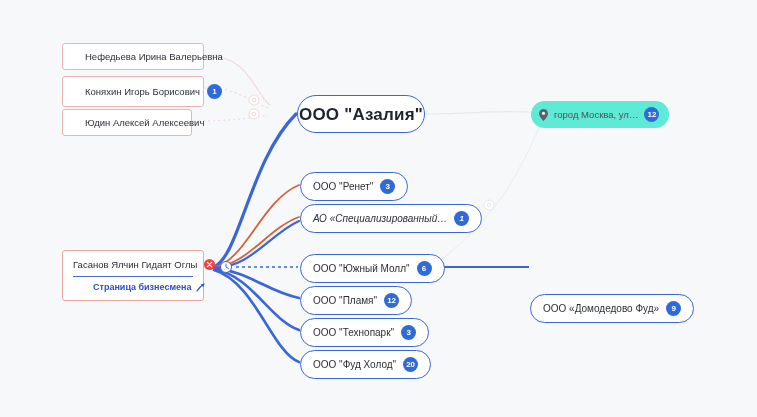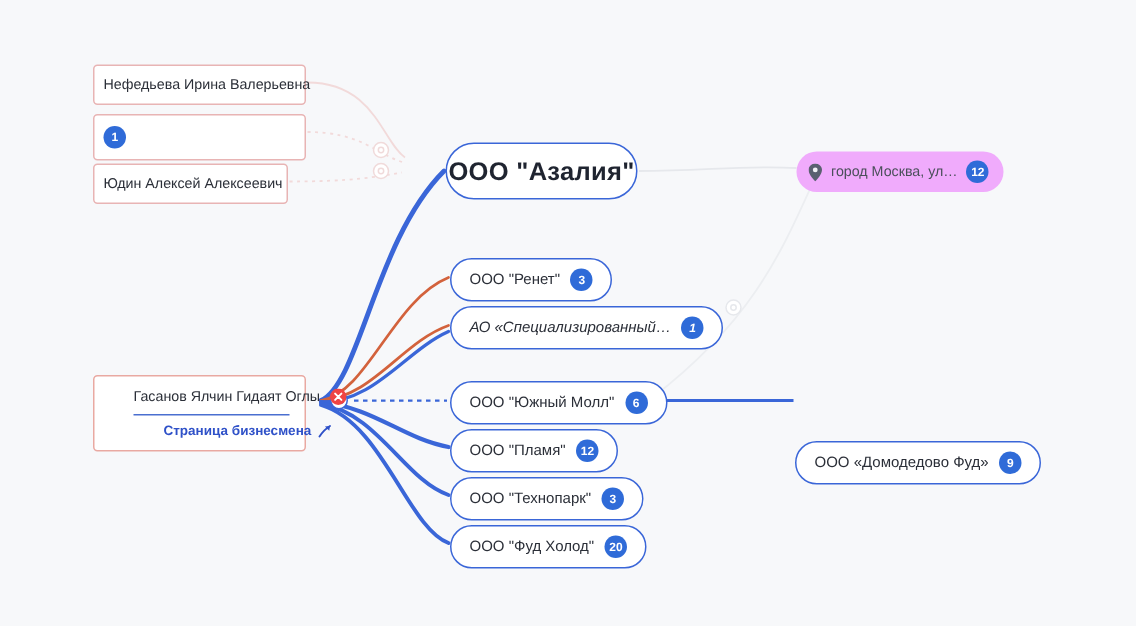--- a/index.html
+++ b/index.html
@@ -66,54 +66,54 @@
     font-weight: 700;
     box-sizing: border-box;
   }
 
   
   .chip {
     position: absolute;
     display: flex;
     align-items: center;
     gap: 6px;
-    background: #f0abfc;
+    background: #5eead4;
     border-radius: 999px;
     padding: 6px 10px 6px 8px;
     font-size: 9.5px;
     color: #4a4f5a;
     white-space: nowrap;
     box-sizing: border-box;
     justify-content: center;
   }
   .chip .pin { flex: 0 0 auto; display:block; }
 
   
   .person {
     position: absolute;
     display: flex;
     align-items: center;
     gap: 7px;
     background: #ffffff;
     border: 1.2px solid #e8b4b4;
     border-radius: 3px;
-    padding: 7px 6px;
+    padding: 7px 22px;
     font-size: 9.5px;
     color: #2b2f38;
     white-space: nowrap;
     box-sizing: border-box;
   }
 
   
   .active-card {
     position: absolute;
     background: #ffffff;
     border: 1.4px solid #e9a9a2;
     border-radius: 3px;
-    padding: 8px 10px 8px 26px;
+    padding: 8px 10px 8px 10px;
     box-sizing: border-box;
   }
   .active-row {
     display: flex;
     align-items: center;
     gap: 7px;
     white-space: nowrap;
   }
   .active-name {
     font-size: 9.5px;
@@ -200,20 +200,21 @@
     </svg>
     <span>город Москва, ул…</span>
     <span class="badge">12</span>
   </div>
 
   <div class="person" style="left:62px; top:43px; width:142px;">
     <span>Нефедьева Ирина Валерьевна</span>
   </div>
 
   <div class="person" style="left:62px; top:76px; width:142px;">
+    <span>Коняхин Игорь Борисович</span>
     <span class="badge">1</span>
   </div>
 
   <div class="person" style="left:62px; top:109px; width:130px;">
     <span>Юдин Алексей Алексеевич</span>
   </div>
 
   <div class="active-card" style="left:62px; top:250px; width:142px;">
     <div class="active-row">
       <span class="active-name">Гасанов Ялчин Гидаят Оглы</span>

